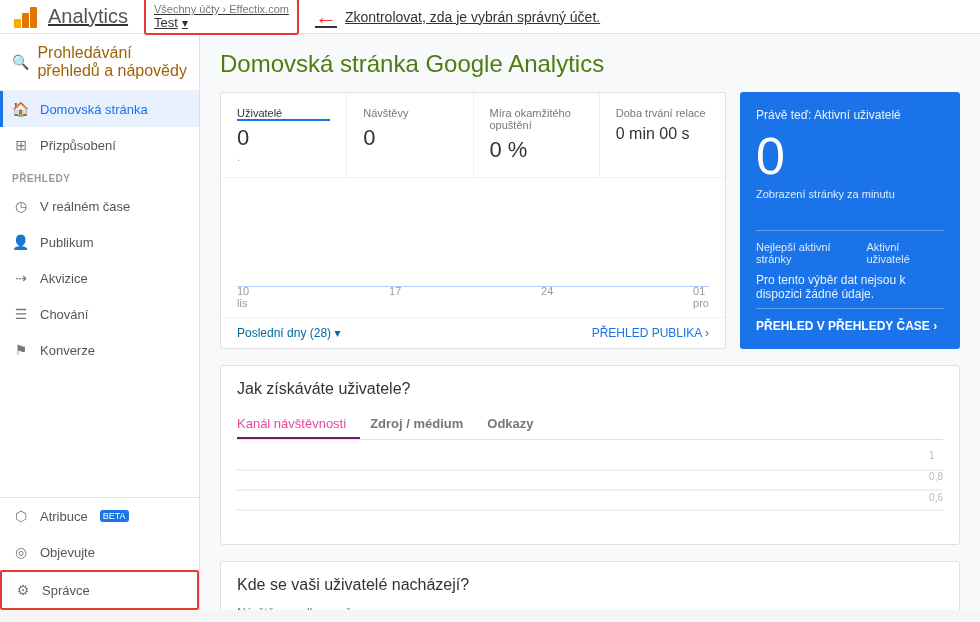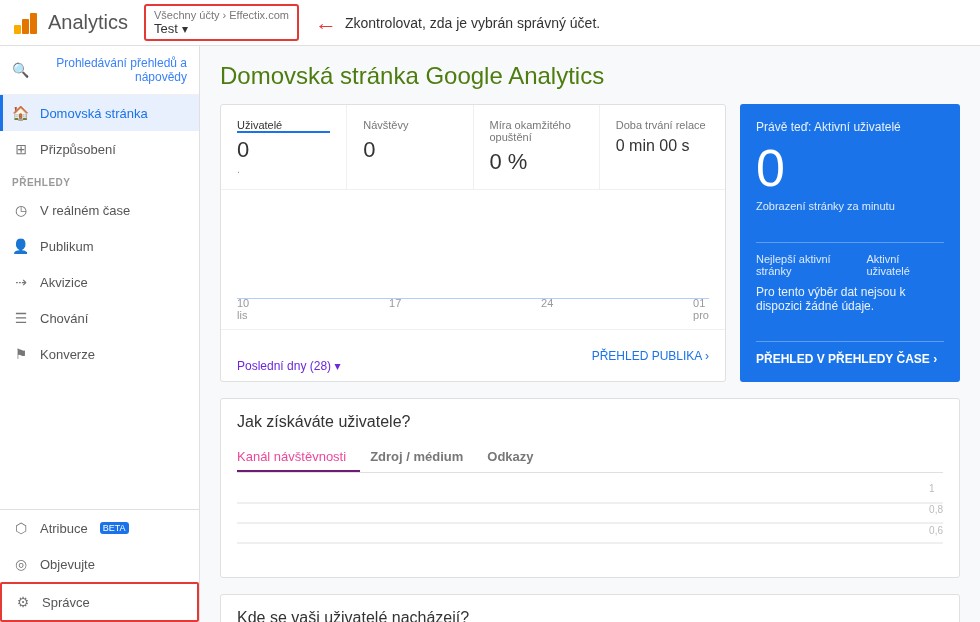--- a/index.html
+++ b/index.html
@@ -4,24 +4,25 @@
   <style>
     * { box-sizing: border-box; margin: 0; padding: 0; }
     body { font-family: Arial, sans-serif; font-size: 13px; color: #333; background: #f5f5f5; overflow: hidden; }
 
     
     .top-bar {
       display: flex;
       align-items: center;
       background: #fff;
       border-bottom: 1px solid #e0e0e0;
-      height: 46px;
+      height: 34px;
       padding: 0 12px;
       position: relative;
       z-index: 10;
+      text-decoration: underline;
     }
     .top-bar-logo {
       display: flex;
       align-items: center;
       gap: 8px;
       margin-right: 16px;
     }
     .logo-icon {
       width: 28px; height: 28px;
     }
@@ -84,23 +85,22 @@
     }
     .sidebar-search {
       display: flex;
       align-items: center;
       padding: 10px 12px;
       border-bottom: 1px solid #f0f0f0;
       gap: 8px;
       cursor: pointer;
     }
     .sidebar-search-text {
-      font-size: 12px;
-      color: #3b82f6;
-      text-align: right;
+      font-size: 16px;
+      color: #a16207;
     }
     .sidebar-item {
       display: flex;
       align-items: center;
       padding: 9px 12px;
       gap: 10px;
       cursor: pointer;
       font-size: 13px;
       color: #555;
     }
@@ -222,26 +222,25 @@
     }
     .chart-footer {
       display: flex;
       justify-content: space-between;
       align-items: center;
       padding: 8px 16px;
       border-top: 1px solid #f0f0f0;
       font-size: 12px;
     }
     .date-range {
-      color: #6d28d9;
+      color: #0369a1;
       cursor: pointer;
       display: flex;
       align-items: center;
       gap: 4px;
-      margin-top: 21px;
     }
     .publik-link {
       color: #1a73e8;
       font-size: 12px;
       cursor: pointer;
       display: flex;
       align-items: center;
       gap: 4px;
       font-weight: 500;
       padding-left: 47px;

